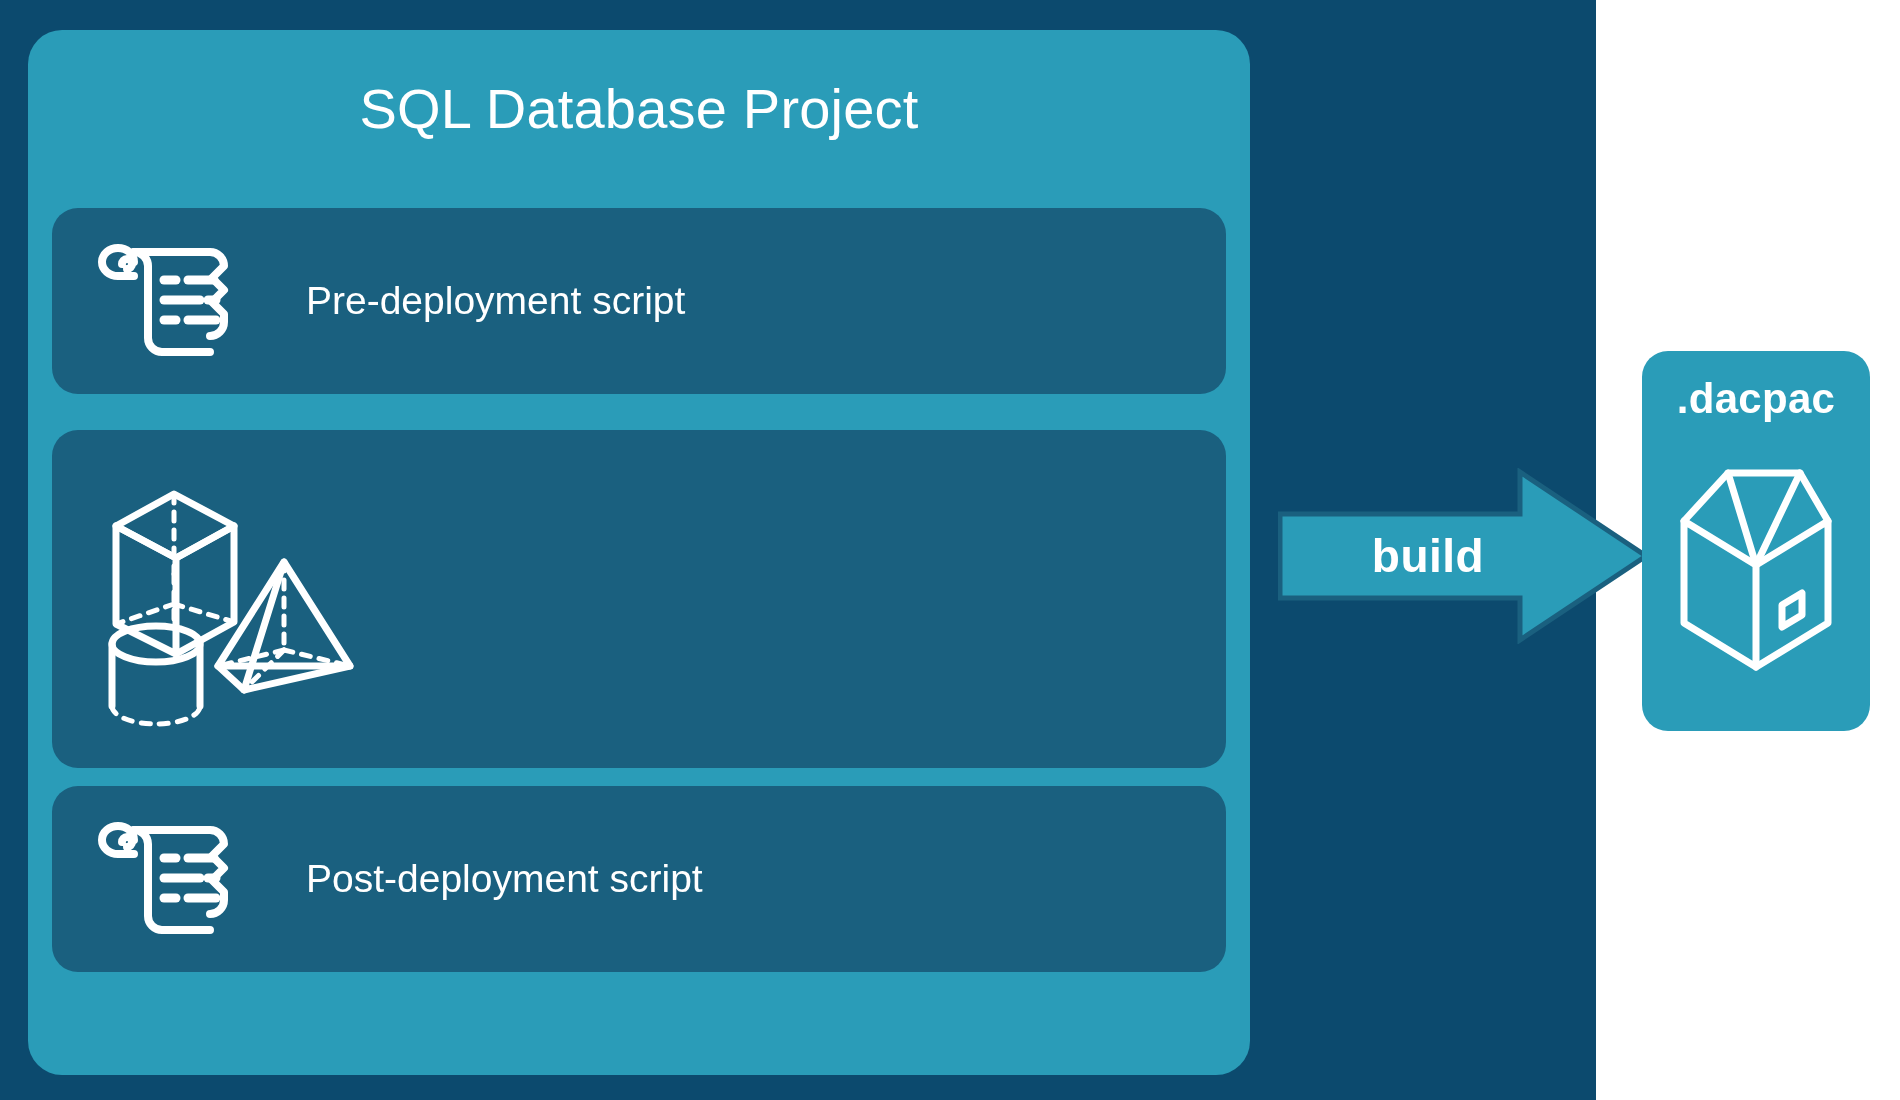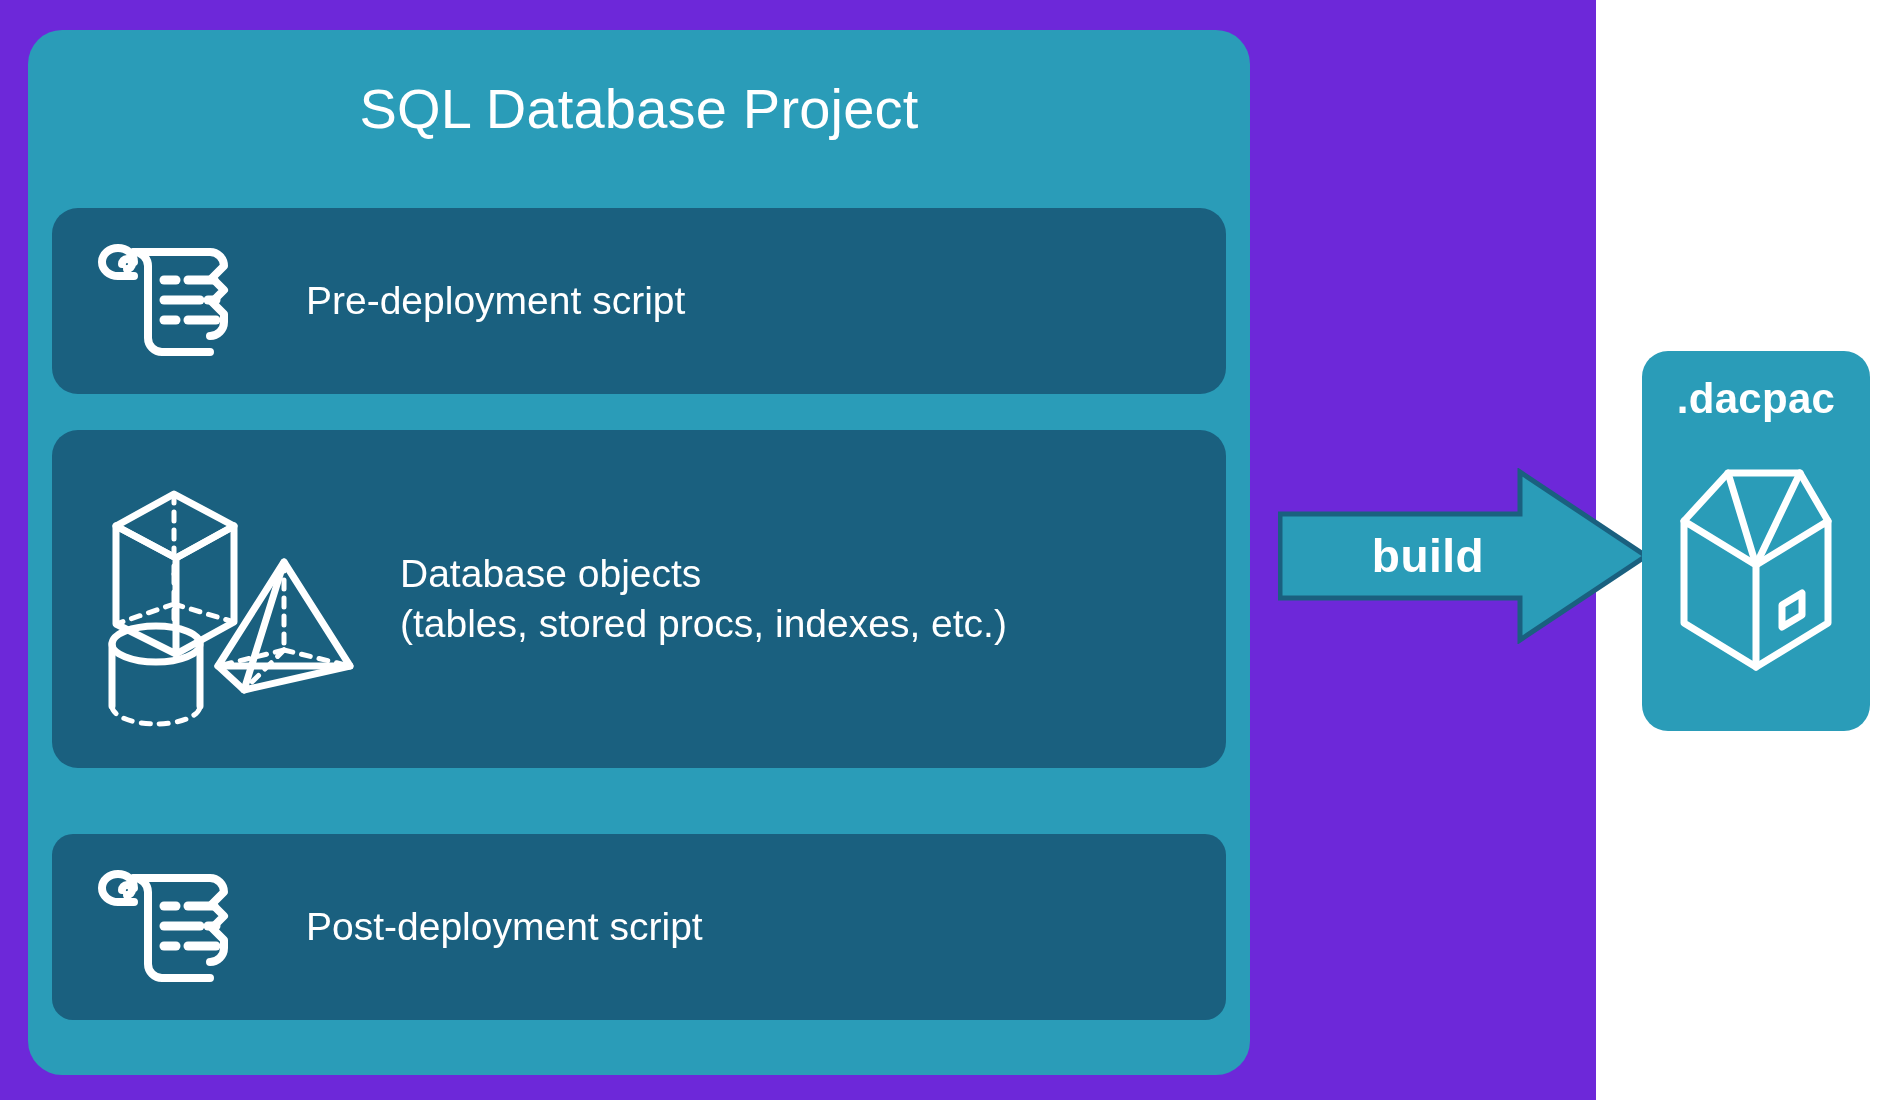--- a/index.html
+++ b/index.html
@@ -10,21 +10,21 @@
   body {
     width: 1900px;
     height: 1100px;
     font-family: "Liberation Sans", sans-serif;
     overflow: hidden;
   }
   #stage {
     position: relative;
     width: 1596px;
     height: 1100px;
-    background: #6d28d9;
+    background: #0c4a6e;
   }
 
   
   .project-card {
     position: absolute;
     left: 28px;
     top: 30px;
     width: 1222px;
     height: 1045px;
     background: #2a9cb8;
@@ -49,21 +49,21 @@
   .item-card {
     position: absolute;
     left: 24px;
     width: 1174px;
     background: #1a607f;
     border-radius: 26px;
     box-sizing: border-box;
   }
   .item-pre  { top: 178px;  height: 186px; }
   .item-objs { top: 400px;  height: 338px; }
-  .item-post { top: 804px;  height: 186px; border-radius: 21px; }
+  .item-post { top: 756px;  height: 186px; }
 
   .item-icon {
     position: absolute;
     display: block;
   }
   .icon-scroll-pre  { left: 46px; top: 24px;  width: 140px; height: 138px; }
   .icon-scroll-post { left: 46px; top: 24px;  width: 140px; height: 138px; }
   .icon-shapes      { left: 46px; top: 24px;  width: 290px; height: 290px; }
 
   .item-label {
@@ -205,24 +205,20 @@
             </g>
           </g>
 
           <g>
             <ellipse cx="58" cy="190" rx="44" ry="18"></ellipse>
             <path d="M14 190 V252"></path>
             <path d="M102 190 V252"></path>
             <path d="M14 252 a44 18 0 0 0 88 0" stroke-dasharray="9 9" stroke-width="5"></path>
           </g>
         </svg>
-      </span>
-      <span class="item-label label-objs">
-        <span class="ln">Database objects</span>
-        <span class="ln">(tables, stored procs, indexes, etc.)</span>
       </span>
     </div>
 
     <div class="item-card item-post">
       <span class="item-icon icon-scroll-post">
         <svg viewBox="0 0 140 138" width="140" height="138" fill="none" stroke="#ffffff" stroke-width="8" stroke-linecap="round" stroke-linejoin="round">
           <path d="M36 30 a16 14 0 1 0 -16 14 h16"></path>
           <path d="M24 32 a5 5 0 1 1 5 5"></path>
           <path d="M36 20 h76 a14 14 0 0 1 14 14 l-12 12 l12 12 l-12 12 l12 12 v8 a14 14 0 0 1 -14 14"></path>
           <path d="M36 20 a14 14 0 0 1 14 14 v72 a14 14 0 0 0 14 14 h48"></path>

